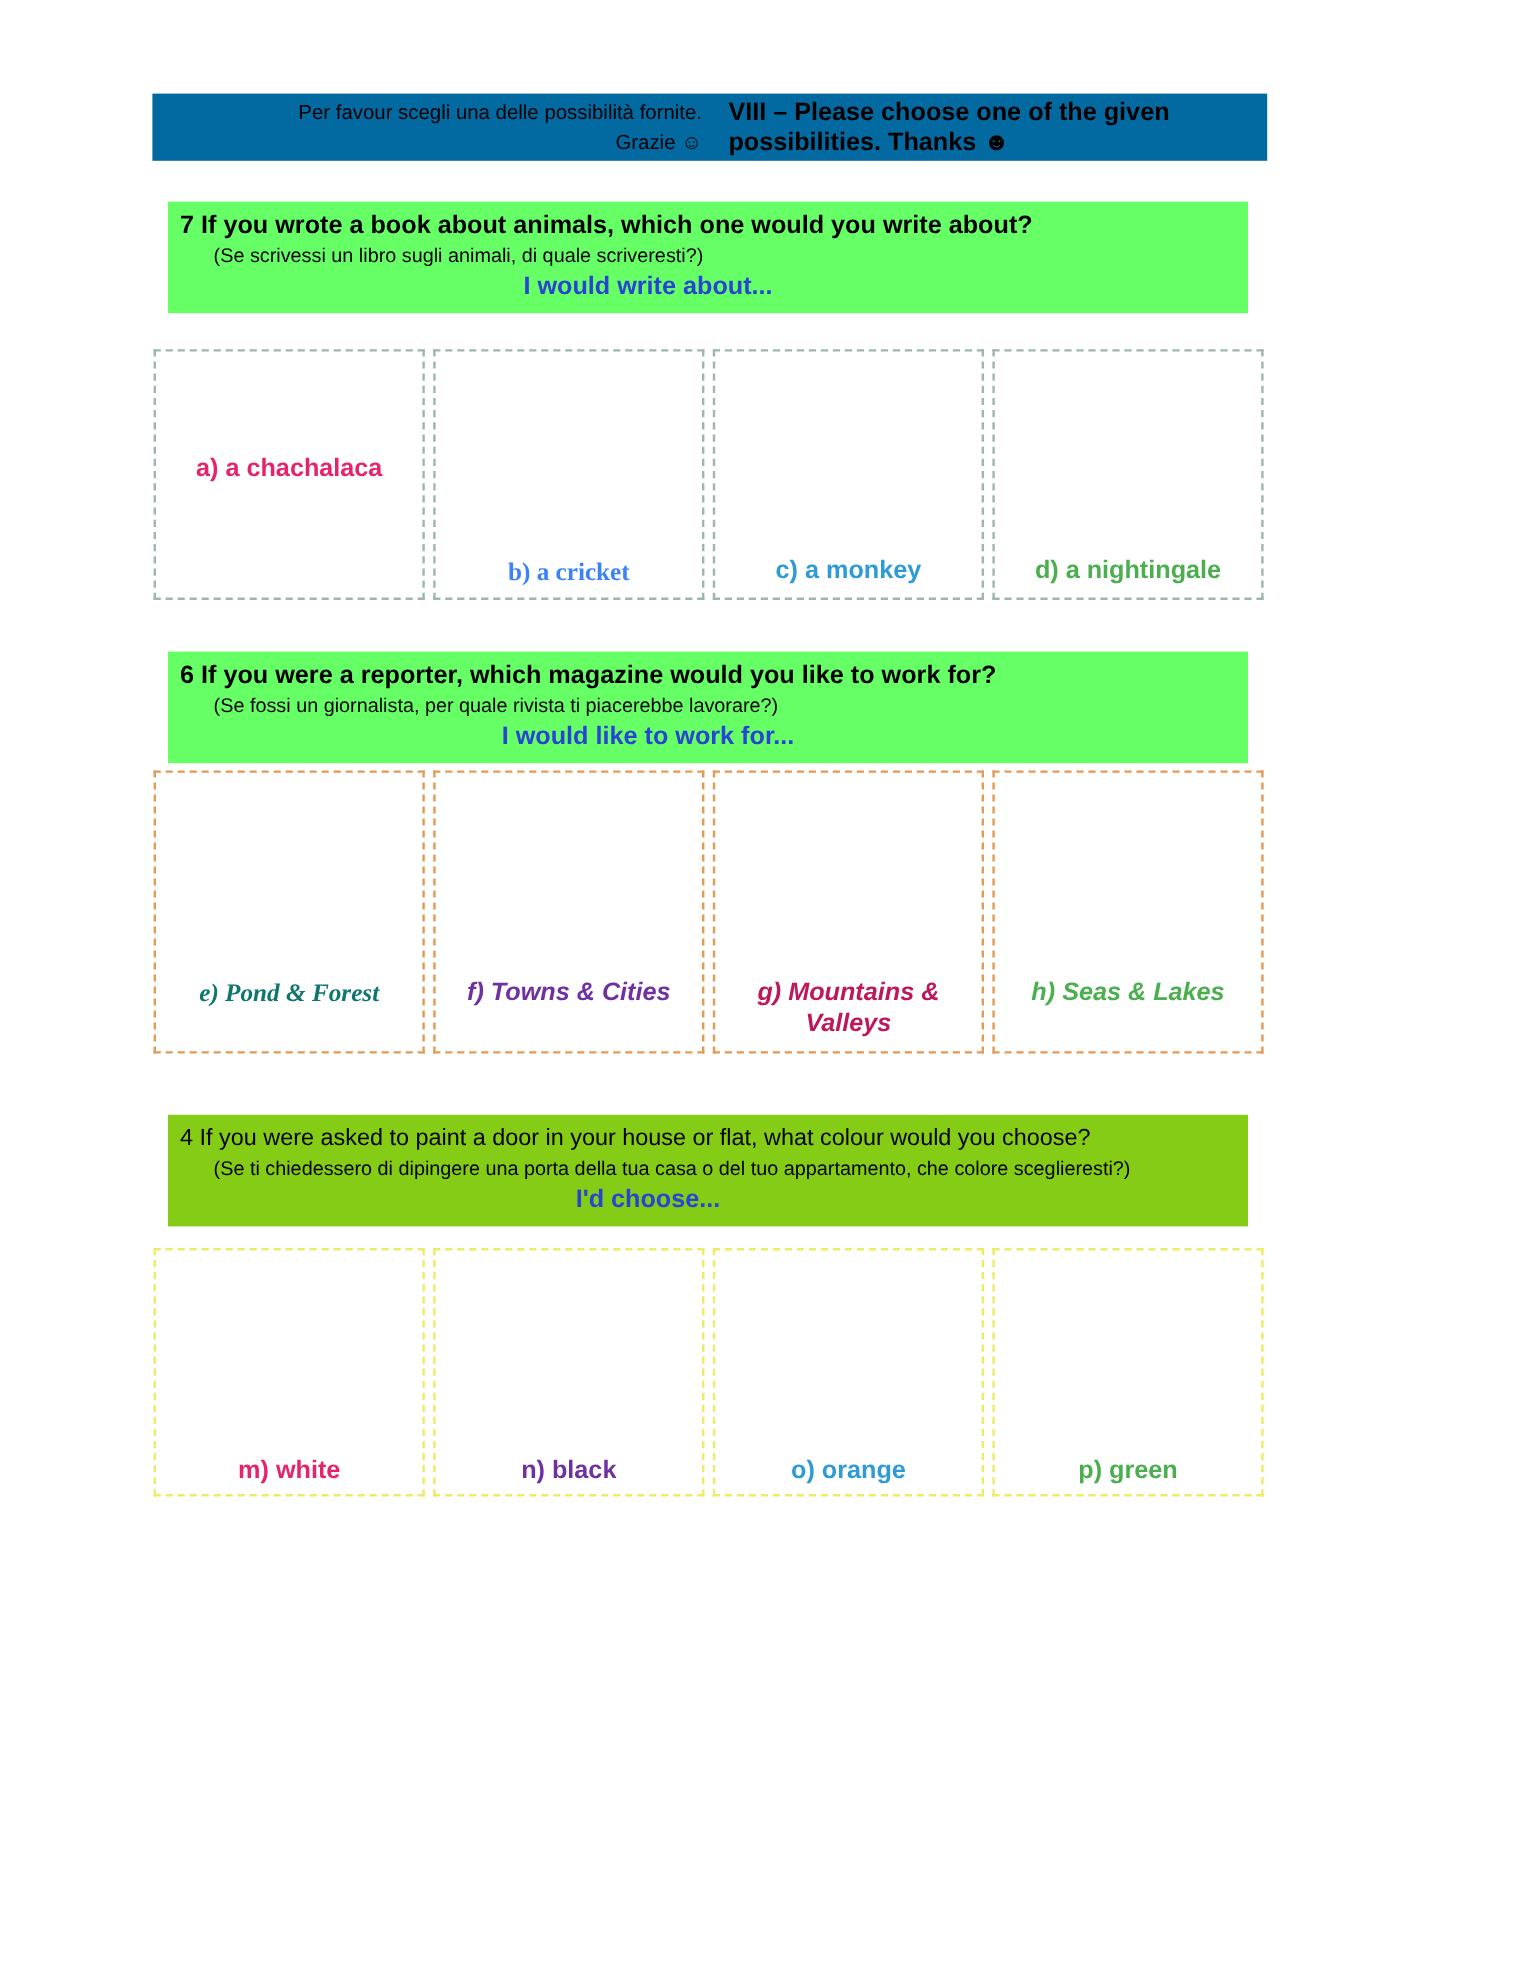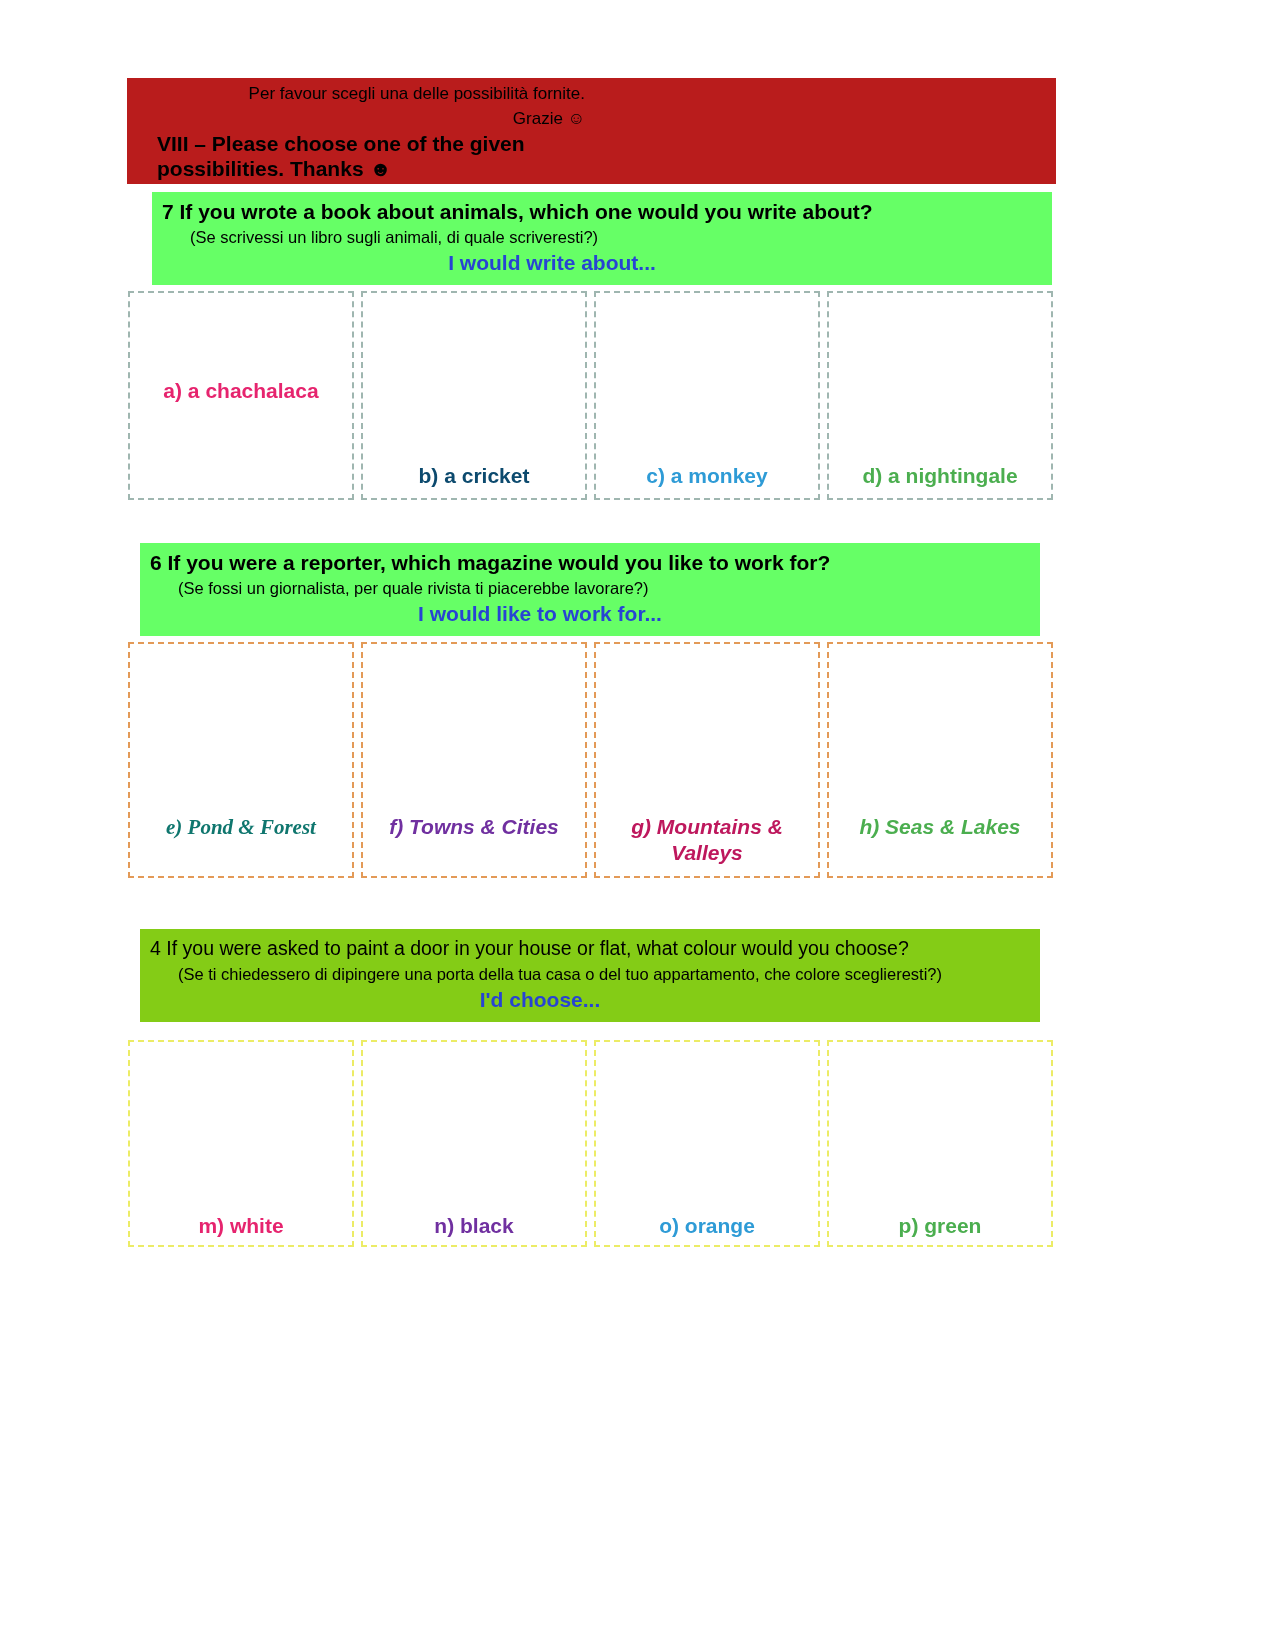--- a/index.html
+++ b/index.html
@@ -30,21 +30,21 @@
 
   
   .qbanner {
     position: absolute; left: 140px; width: 900px;
     padding: 6px 10px 8px 10px;
   }
   .qline1 { font-size: 21px; font-weight: bold; line-height: 27px; white-space: nowrap; }
   .qbanner.q4 .qline1 { font-weight: normal; font-size: 19.5px; }
   .qline2 { font-size: 16.5px; line-height: 24px; padding-left: 28px; white-space: nowrap; }
   .qline3 { font-size: 21px; font-weight: bold; line-height: 28px; text-align: center; padding-right: 100px; }
-  #q7-banner { top: 192px; margin-left: 12px; }
+  #q7-banner { top: 168px; }
   #q6-banner { top: 531px; }
   #q4-banner { top: 929px; }
 
   
   .row {
     position: absolute; left: 128px; width: 925px;
     display: flex; gap: 7px;
   }
   #row-q7 { top: 291px; height: 209px; }
   #row-q6 { top: 642px; height: 236px; }
@@ -61,21 +61,21 @@
   }
   #row-q7 .optlabel { padding-bottom: 9px; }
   #row-q6 .optlabel { font-style: italic; height: 62px; }
   #row-q4 .optlabel { padding-bottom: 6px; }
 </style>
 </head>
 <body>
 
 <div class="page">
 
-  <div class="yellow-banner" style="background-color: #b91c1c; flex-direction: column;">
+  <div class="yellow-banner" style="background-color: #0369a1;">
     <div class="it">
       <div>Per favour scegli una delle possibilità fornite.</div>
       <div>Grazie ☺</div>
     </div>
     <div class="en">
       <div>VIII – Please choose one of the given</div>
       <div>possibilities. Thanks ☻</div>
     </div>
   </div>
 
@@ -83,21 +83,21 @@
     <div class="qline1"><span>7</span> <span>If you wrote a book about animals, which one would you write about?</span></div>
     <div class="qline2">(Se scrivessi un libro sugli animali, di quale scriveresti?)</div>
     <div class="qline3" style="color: rgb(39, 68, 211);">I would write about...</div>
   </div>
 
   <div class="row" id="row-q7">
     <div class="optbox" style="border-color: rgb(159, 182, 176); justify-content: center;">
       <div class="optlabel" style="color: rgb(230, 36, 110);">a) a chachalaca</div>
     </div>
     <div class="optbox" style="border-color: rgb(159, 182, 176);">
-      <div class="optlabel" style="color: #0c4a6e;">b) a cricket</div>
+      <div class="optlabel" style="color: #3b82f6; font-family: Liberation Serif, serif;">b) a cricket</div>
     </div>
     <div class="optbox" style="border-color: rgb(159, 182, 176);">
       <div class="optlabel" style="color: rgb(46, 155, 214);">c) a monkey</div>
     </div>
     <div class="optbox" style="border-color: rgb(159, 182, 176);">
       <div class="optlabel" style="color: rgb(75, 174, 79);">d) a nightingale</div>
     </div>
   </div>
 
   <div class="qbanner" id="q6-banner" style="background-color: rgb(102, 255, 102); margin-top: 12px;">

